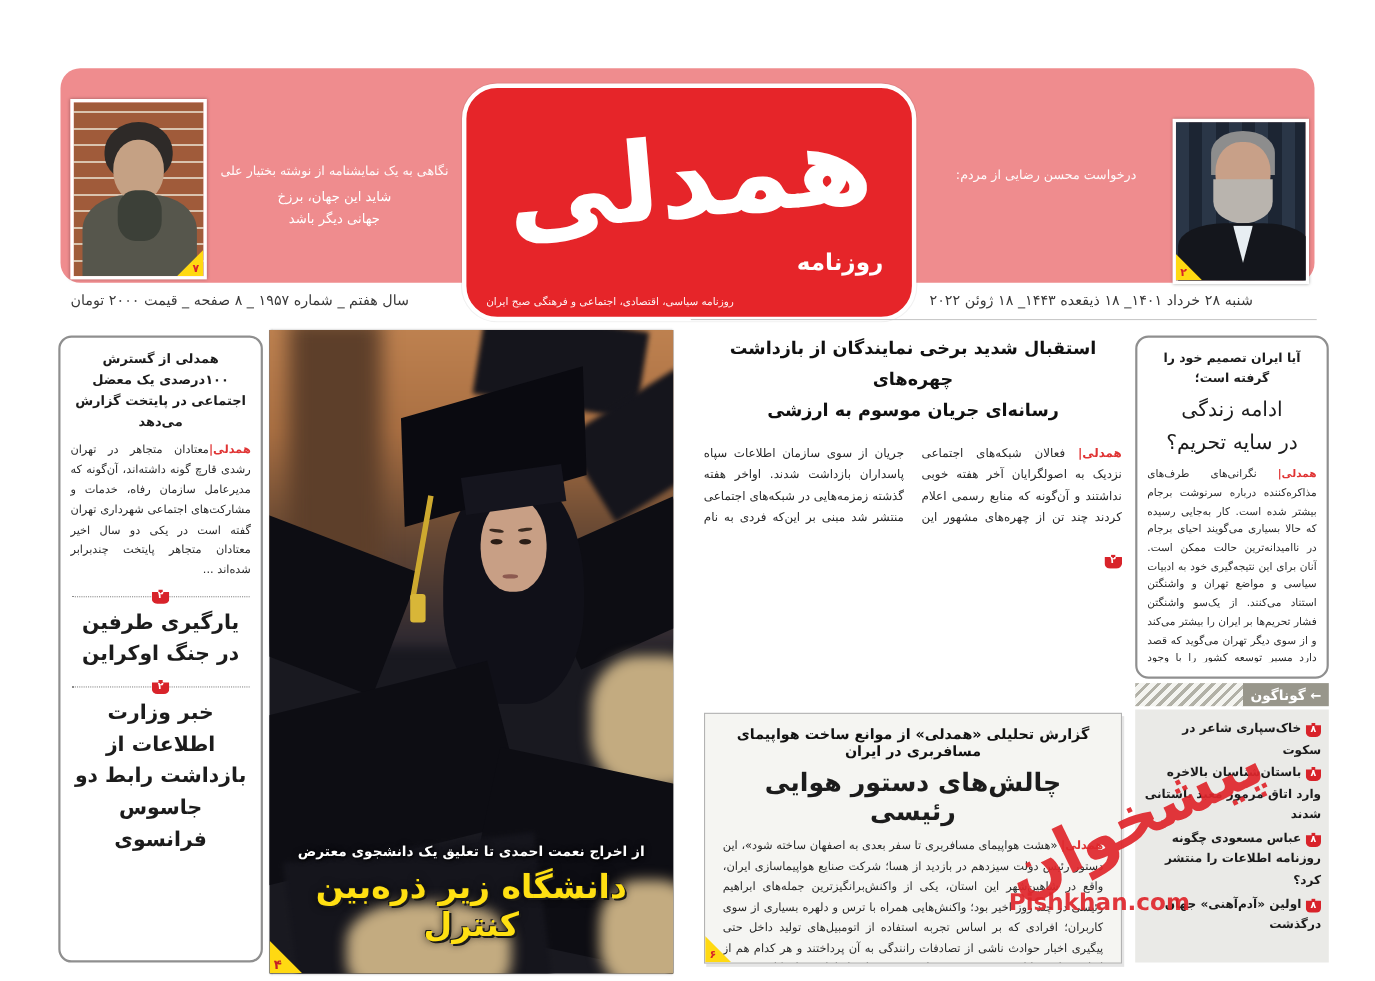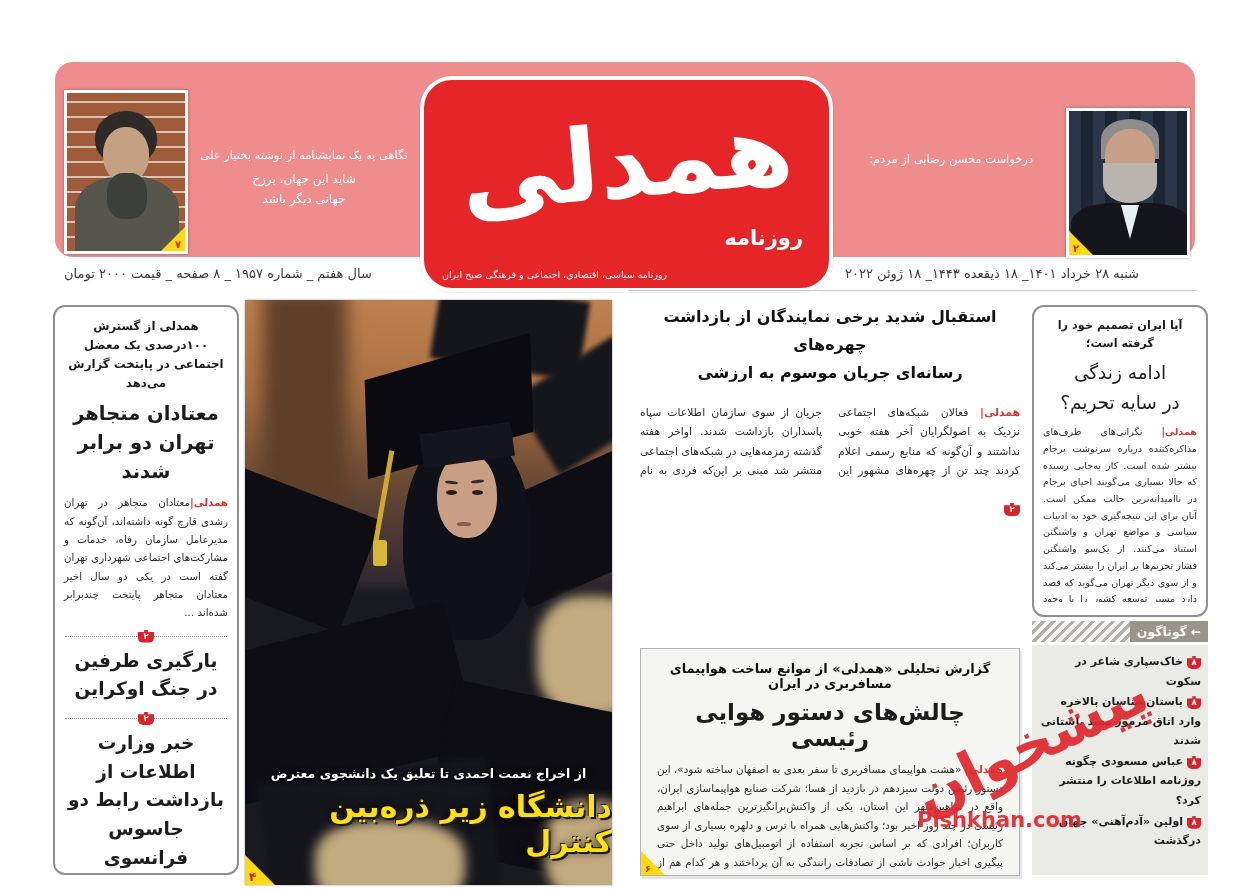--- a/index.html
+++ b/index.html
@@ -84,21 +84,21 @@
   .brow{position:absolute;width:13px;height:3px;border-radius:40%;background:#3a2a20;}
   .lips{position:absolute;left:212px;top:222px;width:14px;height:4px;border-radius:40%;background:#8d5a50;}
   .gcap{position:absolute;left:118px;top:58px;width:172px;height:96px;background:#0a0a10;
         transform:rotate(-16deg) skewX(-14deg);}
   .gcap-band{position:absolute;left:176px;top:128px;width:92px;height:34px;background:#15151e;transform:rotate(-8deg);}
   .tassel{position:absolute;left:136px;top:150px;width:5px;height:96px;background:#cda92f;transform:rotate(10deg);}
   .tassel-tip{position:absolute;left:128px;top:240px;width:14px;height:26px;background:#d8b638;border-radius:3px;}
   .photo-caption{position:absolute;left:0;right:0;bottom:26px;text-align:center;z-index:5;}
   .ph-kicker{color:#fff;font-size:12.5px;font-weight:bold;text-shadow:1px 1px 2px #000,0 0 6px #000;}
   .ph-head{color:#ffe012;font-size:30px;font-weight:bold;margin-top:8px;
-           text-shadow:2px 2px 0 #1a1a1a,-1px -1px 0 #1a1a1a,0 0 8px rgba(0,0,0,.8);text-align:right;}
+           text-shadow:2px 2px 0 #1a1a1a,-1px -1px 0 #1a1a1a,0 0 8px rgba(0,0,0,.8);}
   .main-photo .ytri{width:30px;height:30px;z-index:6;}
   .main-photo .ytri span{color:#c41f26;font-size:12px;}
 
   
   .main-col{position:absolute;left:640px;top:303px;width:380px;}
   .main-kicker{font-size:16px;font-weight:bold;text-align:center;line-height:1.75;color:#111;}
   .main-head{font-size:46px;font-weight:bold;text-align:center;line-height:1.55;color:#000;white-space:nowrap;}
   .main-body{margin-top:16px;column-count:2;column-gap:16px;font-size:10.8px;line-height:1.8;
              text-align:justify;height:90px;overflow:hidden;color:#2a2a2a;}
   .main-badge{margin-top:4px;}
@@ -182,21 +182,20 @@
         <span>۲</span>
       </div>
   </div>
 
   <div class="dateline dl-left">سال هفتم _ شماره ۱۹۵۷ _ ۸ صفحه _ قیمت ۲۰۰۰ تومان</div>
   <div class="dateline dl-right">شنبه ۲۸ خرداد ۱۴۰۱_ ۱۸ ذیقعده ۱۴۴۳_ ۱۸ ژوئن ۲۰۲۲</div>
   <div class="hairline"></div>
 
   <div class="side-box">
     <div class="side-kicker">همدلی از گسترش ۱۰۰درصدی یک معضل اجتماعی در پایتخت گزارش می‌دهد</div>
-    <div class="side-head">معتادان متجاهر تهران دو برابر شدند</div>
     <div class="side-body">
       <span class="lead-red">همدلی|</span><span>معتادان متجاهر در تهران رشدی قارچ گونه داشته‌اند، آن‌گونه که مدیرعامل سازمان رفاه، خدمات و مشارکت‌های اجتماعی شهرداری تهران گفته است در یکی دو سال اخیر معتادان متجاهر پایتخت چندبرابر شده‌اند ...</span>
     </div>
     <div class="divider">
         <span class="pbadge">۲</span>
       </div>
     <div class="side-line">یارگیری طرفین در جنگ اوکراین</div>
     <div class="divider">
         <span class="pbadge">۲</span>
       </div>

